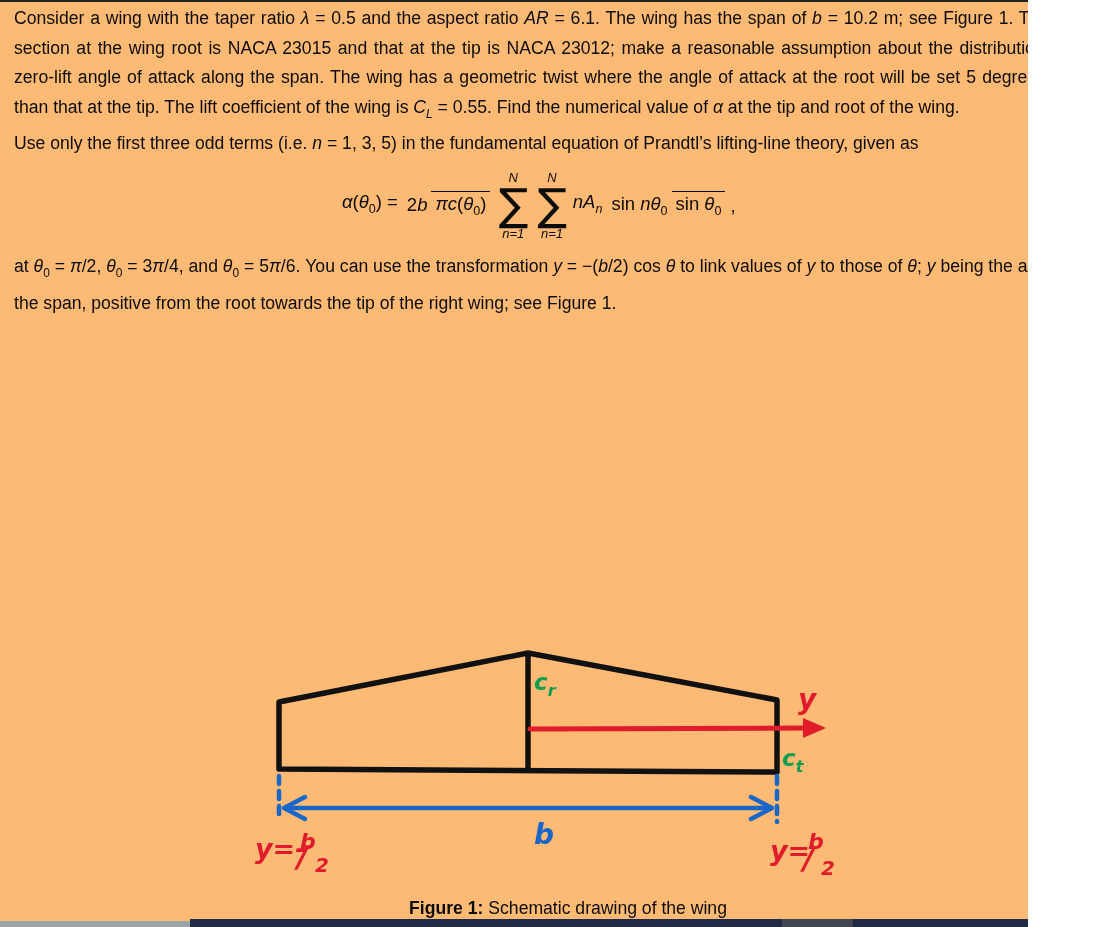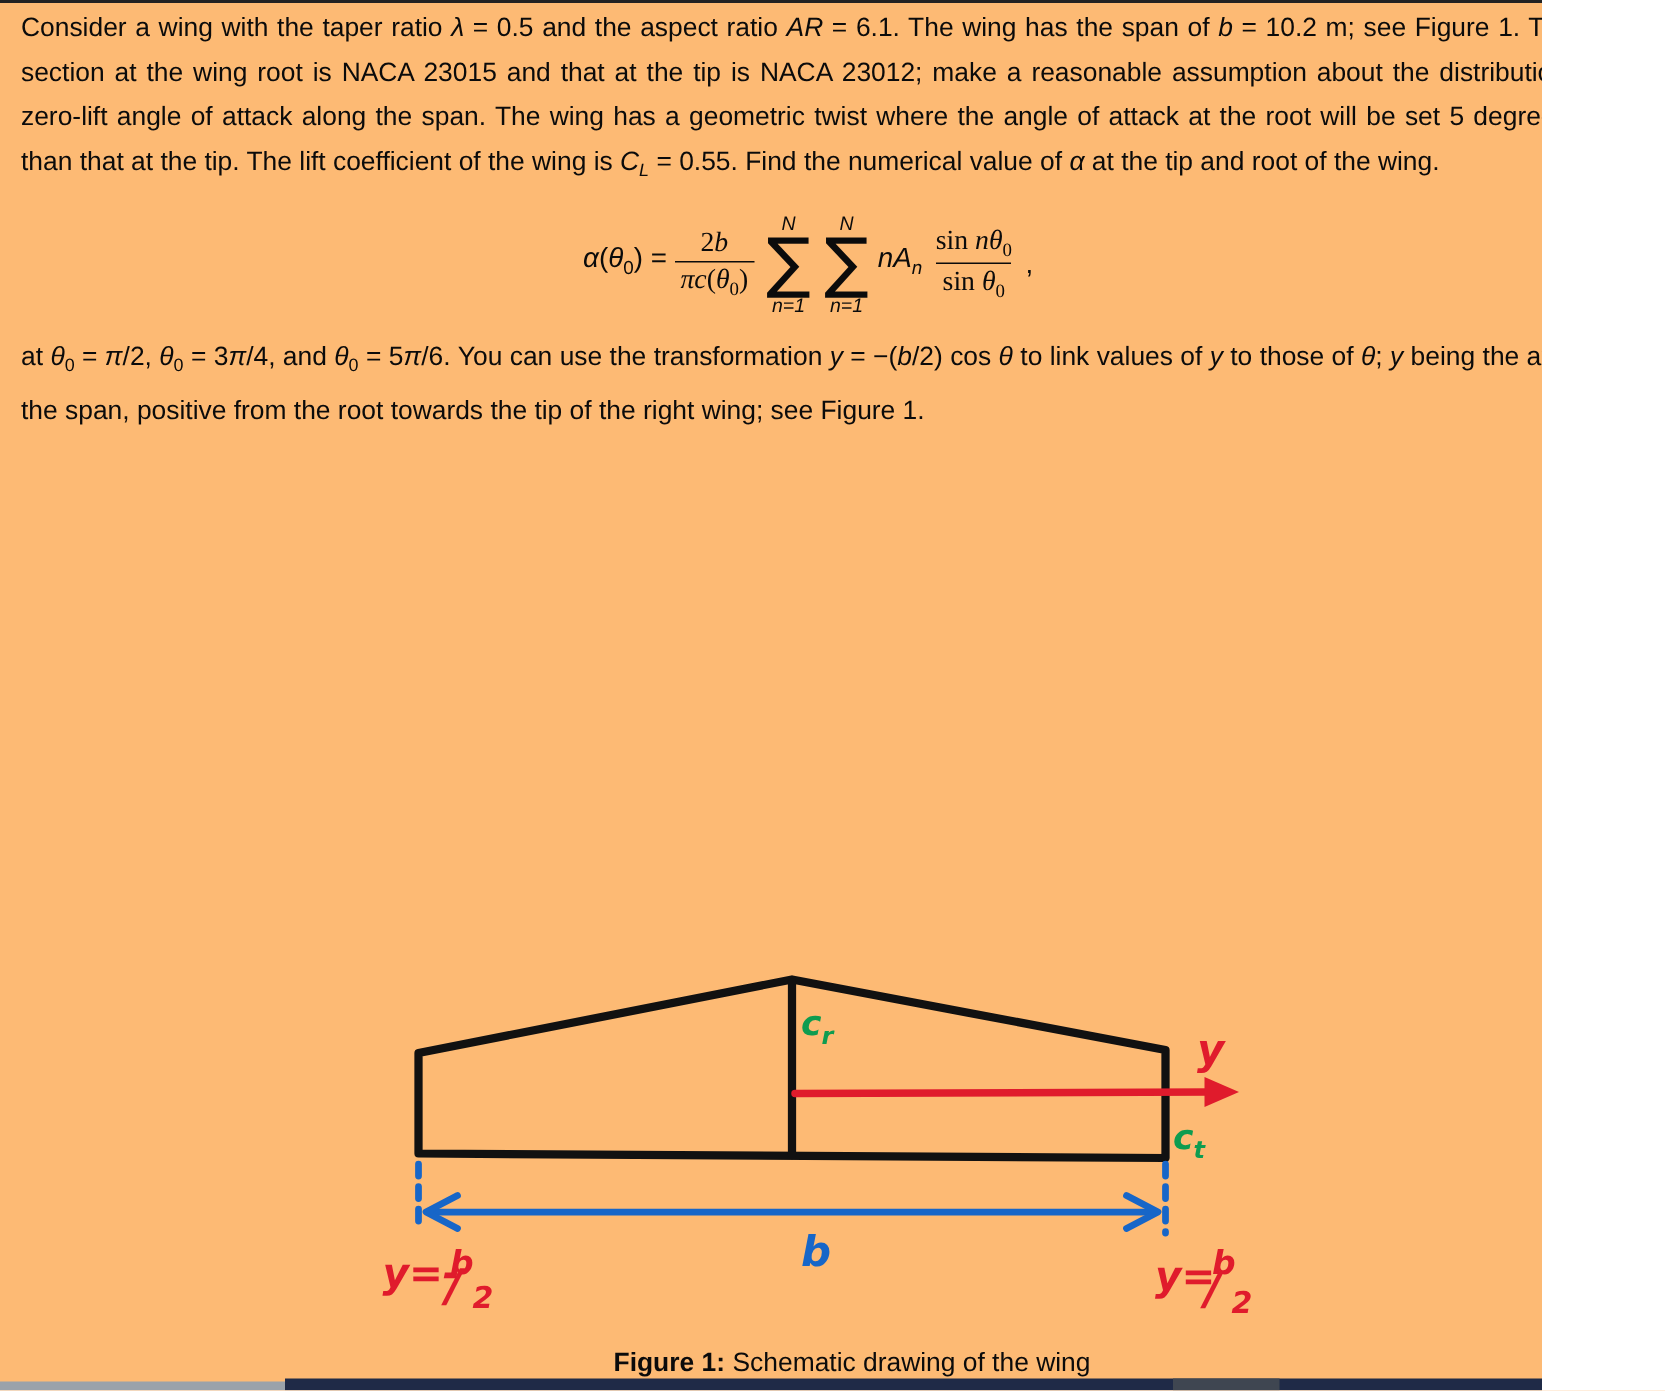--- a/index.html
+++ b/index.html
@@ -11,21 +11,21 @@
   
   .r-n{}
   .r-i{font-style:italic;}
   .r-sub{font-size:68%;vertical-align:sub;}
   .r-isub{font-style:italic;font-size:68%;vertical-align:sub;}
   
   .eq-row{display:flex;align-items:center;height:94px;margin:0;}
   .sp{flex:1;}
   .eq-num{font-size:17.6px;padding-right:12px;}
   .eq-content{display:inline-flex;align-items:center;font-size:18.5px;gap:3px;white-space:nowrap;text-align:left;}
-  .frac{display:inline-flex;flex-direction:column;align-items:center;margin:14px 2px;font-family:Liberation Serif, serif;}
+  .frac{display:inline-flex;flex-direction:row;align-items:center;margin:14px 2px;}
   .frac .num,.frac .den{padding:1px 4px;line-height:1.2;}
   .frac .den{border-top:1.7px solid #0b0b0b;}
   .sum{display:inline-flex;flex-direction:column;align-items:center;font-size:13px;line-height:1;margin:0 3px;font-style:italic;}
   .sum .sym{font-size:44px;font-style:normal;line-height:0.82;font-family:"DejaVu Sans",sans-serif;}
   .sum .top{margin-bottom:3px;}
   .sum .bot{margin-top:3px;font-style:italic;}
   
   .fig{position:absolute;left:0;top:640px;}
   .hand{font-family:"DejaVu Sans",sans-serif;font-weight:bold;font-style:italic;}
   .red{fill:var(--c-red,#e01b2c);}
@@ -41,20 +41,21 @@
   .bb-slate{position:absolute;left:782px;top:919px;width:71px;height:8px;background:var(--c-bar_slate,#3f4651);}
 </style>
 </head>
 <body>
 
 <div class="page">
   <div class="top-edge"></div>
 
   <div class="doc">
     <p><span class="r-n">Consider a wing with the taper ratio </span><span class="r-i">λ</span><span class="r-n"> = 0.5 and the aspect ratio </span><span class="r-i">AR</span><span class="r-n"> = 6.1. The wing has the span of </span><span class="r-i">b</span><span class="r-n"> = 10.2 m; see Figure 1. The airfoil section at the wing root is NACA 23015 and that at the tip is NACA 23012; make a reasonable assumption about the distribution of the zero-lift angle of attack along the span. The wing has a geometric twist where the angle of attack at the root will be set 5 degrees larger than that at the tip. The lift coefficient of the wing is </span><span class="r-i">C</span><span class="r-isub">L</span><span class="r-n"> = 0.55. Find the numerical value of </span><span class="r-i">α</span><span class="r-n"> at the tip and root of the wing.</span></p>
+    <p><span class="r-n">Use only the first three odd terms (i.e. </span><span class="r-i">n</span><span class="r-n"> = 1, 3, 5) in the fundamental equation of Prandtl’s lifting-line theory, given as</span></p>
 
     <div class="eq-row">
       <div class="sp"></div>
       <div class="eq-content">
         <span class="eq-piece"><span class="r-i">α</span><span class="r-n">(</span><span class="r-i">θ</span><span class="r-sub">0</span><span class="r-n">) =</span></span>
         <span class="frac">
           <span class="num"><span class="r-n">2</span><span class="r-i">b</span></span>
           <span class="den"><span class="r-i">πc</span><span class="r-n">(</span><span class="r-i">θ</span><span class="r-sub">0</span><span class="r-n">)</span></span>
         </span>
         <span class="sum">

